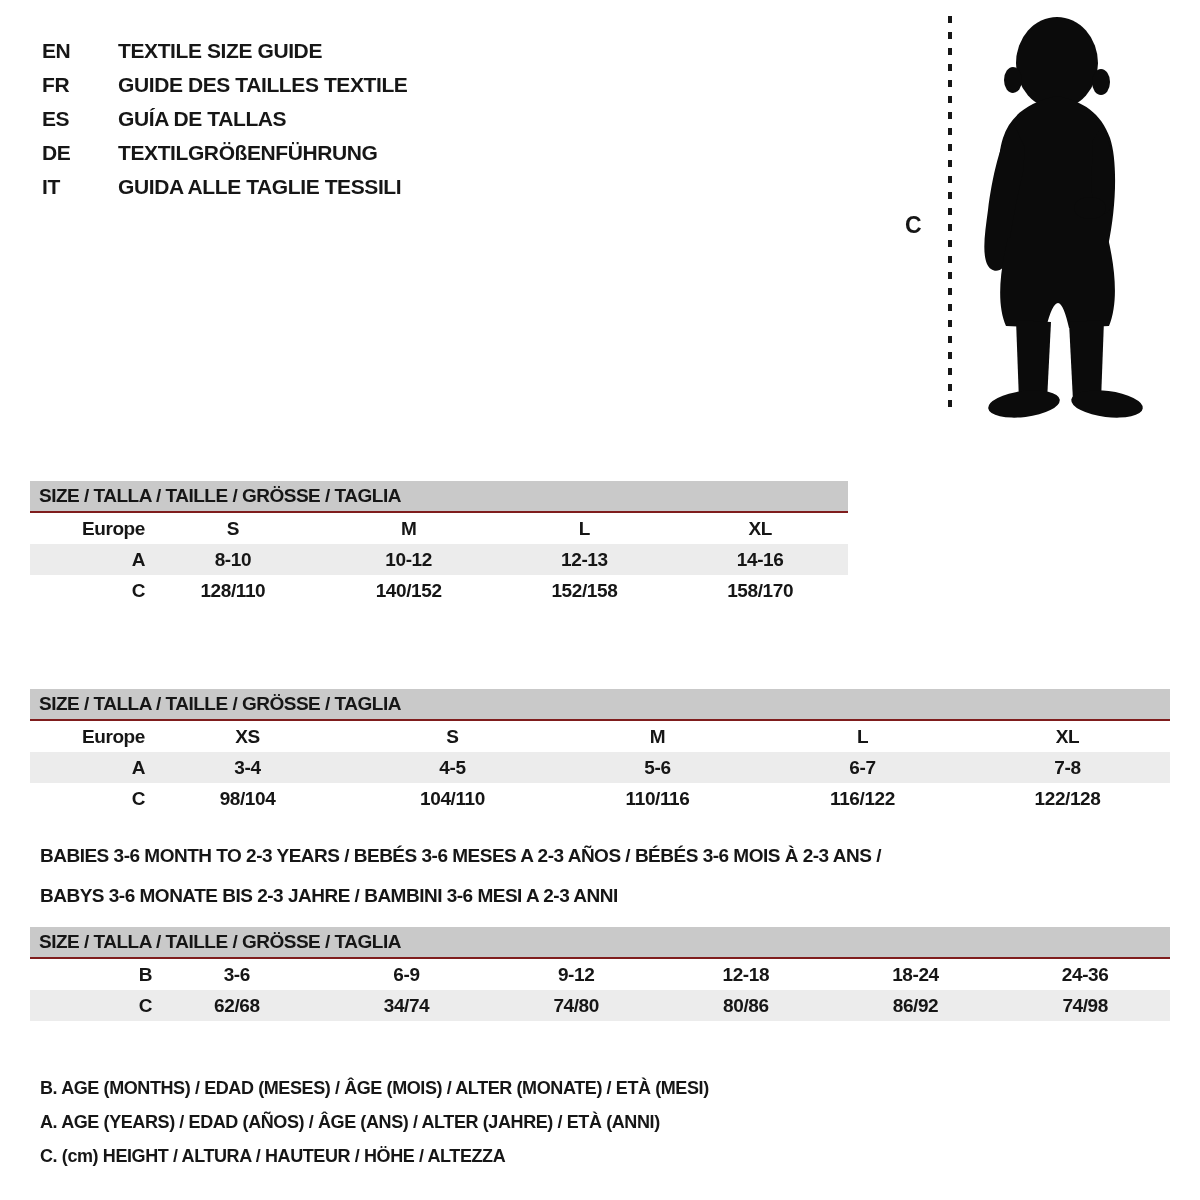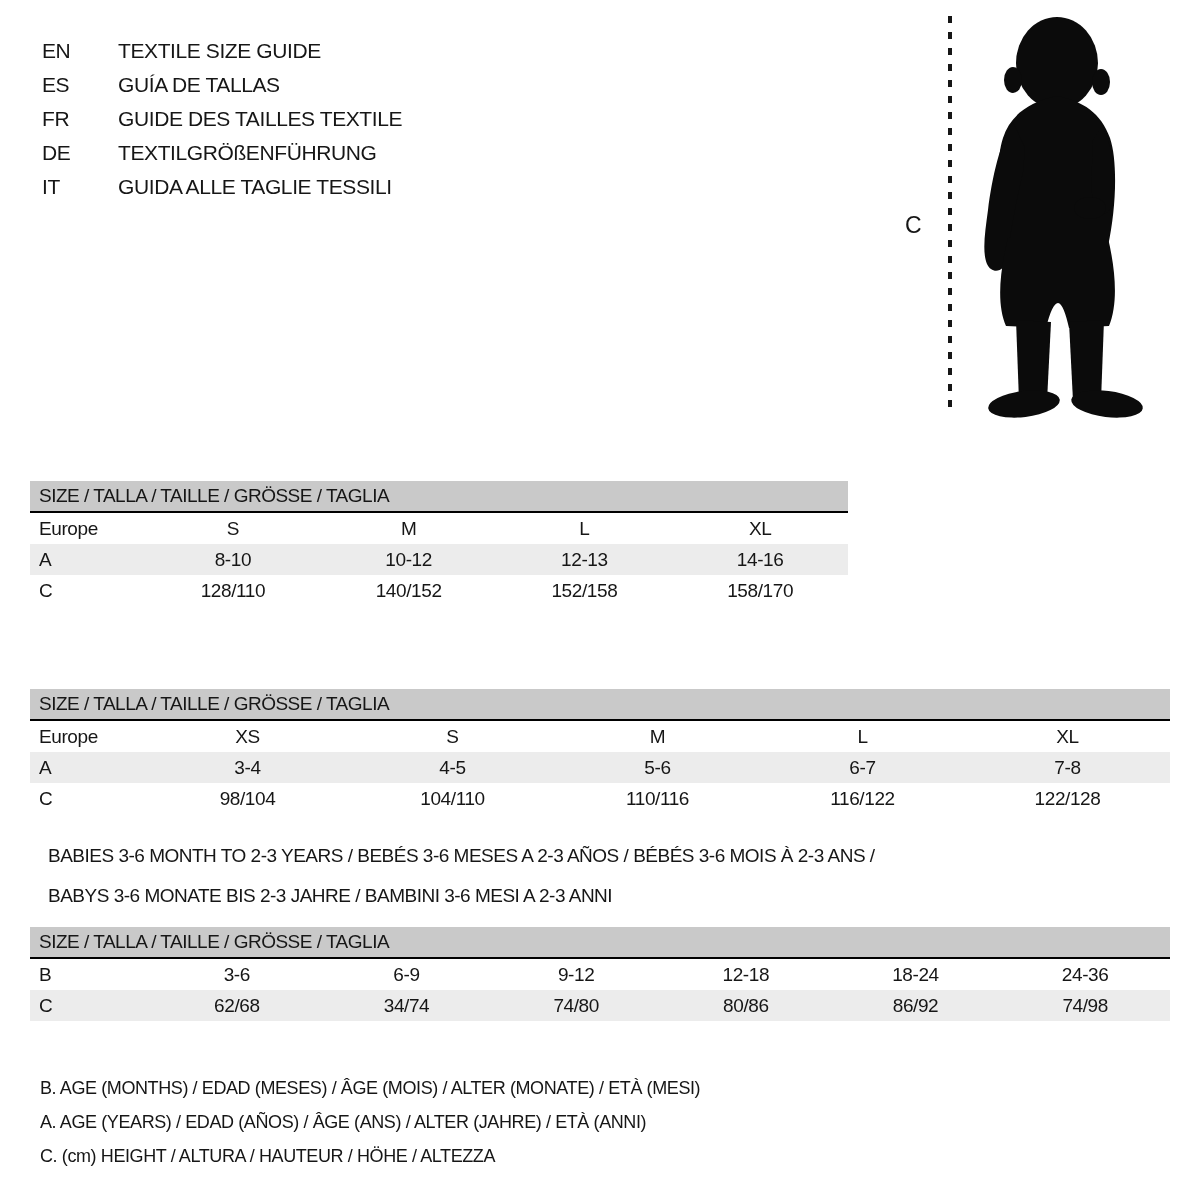--- a/index.html
+++ b/index.html
@@ -1,76 +1,76 @@
 <!DOCTYPE html>
 <html><head>
 <meta charset="utf-8">
 <style>
   html,body { margin:0; padding:0; background:#ffffff; }
   .canvas {
     position:relative; width:1200px; height:1200px; background:#ffffff;
-    font-family:"Liberation Sans", sans-serif; font-weight:400; color:#161616;
+    font-family:"Liberation Sans", sans-serif; font-weight:700; color:#161616;
     overflow:hidden; font-stretch:condensed;
   }
   
   .langs { position:absolute; left:42px; top:34px; }
   .lang-row { display:flex; height:34px; align-items:center; font-size:21px; letter-spacing:-0.4px; }
   .lang-code { width:76px; }
   .lang-label { white-space:nowrap; }
   
   .measure-line {
     position:absolute; left:948px; top:16px; width:4px; height:400px;
     background:repeating-linear-gradient(to bottom,#161616 0 7px,transparent 7px 16px);
   }
   .measure-label { position:absolute; left:905px; top:212px; font-size:23px; }
   .baby-figure { position:absolute; left:966px; top:10px; width:182px; height:412px; }
   
   .section-title { position:absolute; left:40px; font-size:19px; letter-spacing:-0.5px; white-space:nowrap; }
   .title-junior   { top:434px; }
   .title-children { top:640px; }
-  .title-babies   { top:836px; line-height:40px;margin-left:8px; }
+  .title-babies   { top:836px; line-height:40px; }
   .title-sub { font-size:12px; vertical-align:-2px; letter-spacing:0; }
   
   .stable { position:absolute; left:30px; }
   .t-junior   { top:481px; width:818px; }
   .t-children { top:689px; width:1140px; }
   .t-babies   { top:927px; width:1140px; }
   .size-bar {
     height:32px; background:#c9c9c9; display:flex; align-items:center;
     padding-left:9px; font-size:19px; letter-spacing:-0.5px; box-sizing:border-box;
-    border-bottom:2px solid #000000;
+    border-bottom:2px solid #7f1d1d;
   }
   .trow { display:grid; height:31px; align-items:center; font-size:19px; letter-spacing:-0.4px; }
   .t-junior   .trow { grid-template-columns:115px repeat(4,1fr); }
   .t-children .trow { grid-template-columns:115px repeat(5,1fr); }
   .t-babies   .trow { grid-template-columns:122px repeat(6,1fr); }
   .striped { background:#ececec; }
-  .tlabel { text-align:left; padding-left:9px; }
+  .tlabel { text-align:right; padding-left:9px; }
   .tcell  { text-align:center; }
   
   .legend { position:absolute; left:40px; top:1071px; }
   .legend-line { height:34px; display:flex; align-items:center; font-size:18px; letter-spacing:-0.4px; white-space:nowrap; }
 </style>
 </head>
 <body>
 
 <div class="canvas">
 
   <div class="langs">
     <div class="lang-row">
       <span class="lang-code">EN</span>
       <span class="lang-label">TEXTILE SIZE GUIDE</span>
     </div>
     <div class="lang-row">
+      <span class="lang-code">FR</span>
+      <span class="lang-label">GUIDE DES TAILLES TEXTILE</span>
+    </div>
+    <div class="lang-row">
       <span class="lang-code">ES</span>
       <span class="lang-label">GUÍA DE TALLAS</span>
-    </div>
-    <div class="lang-row">
-      <span class="lang-code">FR</span>
-      <span class="lang-label">GUIDE DES TAILLES TEXTILE</span>
     </div>
     <div class="lang-row">
       <span class="lang-code">DE</span>
       <span class="lang-label">TEXTILGRÖßENFÜHRUNG</span>
     </div>
     <div class="lang-row">
       <span class="lang-code">IT</span>
       <span class="lang-label">GUIDA ALLE TAGLIE TESSILI</span>
     </div>
   </div>

